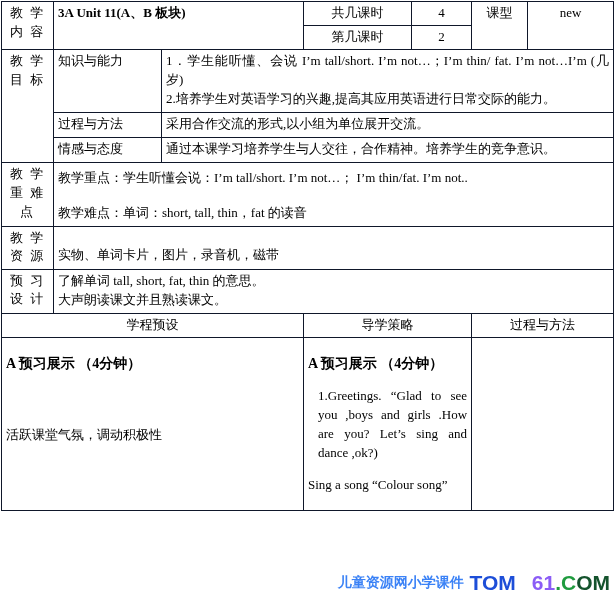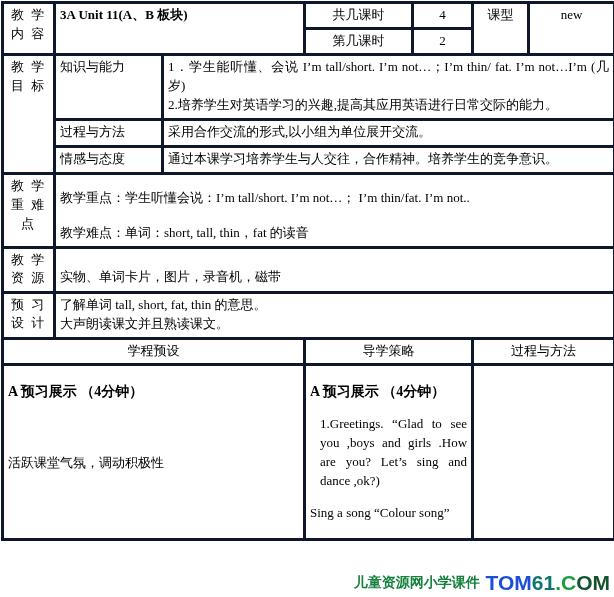--- a/index.html
+++ b/index.html
@@ -15,21 +15,21 @@
     position: relative;
     overflow: hidden;
   }
   table.doc {
     border-collapse: collapse;
     width: 612px;
     margin: 1px 0 0 1px;
     table-layout: fixed;
   }
   table.doc td {
-    border: 3px solid #0f172a;
+    border: 1px solid #0f172a;
     padding: 2px 4px;
     vertical-align: top;
     font-size: 13px;
     line-height: 1.45;
   }
   .vlabel {
     text-align: center;
     font-size: 13.5px;
     letter-spacing: 2px;
     line-height: 1.5;
@@ -81,27 +81,27 @@
     position: absolute;
     right: 4px;
     bottom: 2px;
     font-family: "Liberation Sans", sans-serif;
     font-weight: bold;
     font-size: 21px;
     letter-spacing: 0px;
     white-space: nowrap;
   }
   .wm-cn {
-    color: #15803d;
+    color: #3b82f6;
     font-size: 14px;
     font-family: "Liberation Sans", sans-serif;
     vertical-align: 3px;
   }
   .wm-a { color: #1d4ed8; }
-  .wm-b { color: #0f766e; }
+  .wm-b { color: #8b5cf6; margin-left: 16px; }
   .wm-c { color: #1f9b3e; }
   .wm-d { color: #14532d; }
 </style>
 </head>
 <body>
 
 <table class="doc">
   <colgroup>
     <col style="width:52px">
     <col style="width:108px">
@@ -150,21 +150,21 @@
     <td class="content justcol" colspan="5">
       <p>通过本课学习培养学生与人交往，合作精神。培养学生的竞争意识。</p>
     </td>
   </tr>
 
   <tr>
     <td class="vlabel">
       <div>教 学 重 难 点</div>
     </td>
     <td class="content" colspan="6" style="height:58px">
-      <p style="margin-top:12px">教学重点：学生听懂会说：I’m tall/short. I’m not…；  I’m thin/fat. I’m not..</p>
+      <p style="margin-top:4px">教学重点：学生听懂会说：I’m tall/short. I’m not…；  I’m thin/fat. I’m not..</p>
       <p style="margin-top:16px">教学难点：单词：short, tall, thin，fat 的读音</p>
     </td>
   </tr>
 
   <tr>
     <td class="vlabel">
       <div>教 学 资 源</div>
     </td>
     <td class="content" colspan="6" style="height:38px">
       <p style="margin-top:17px">实物、单词卡片，图片，录音机，磁带</p>

